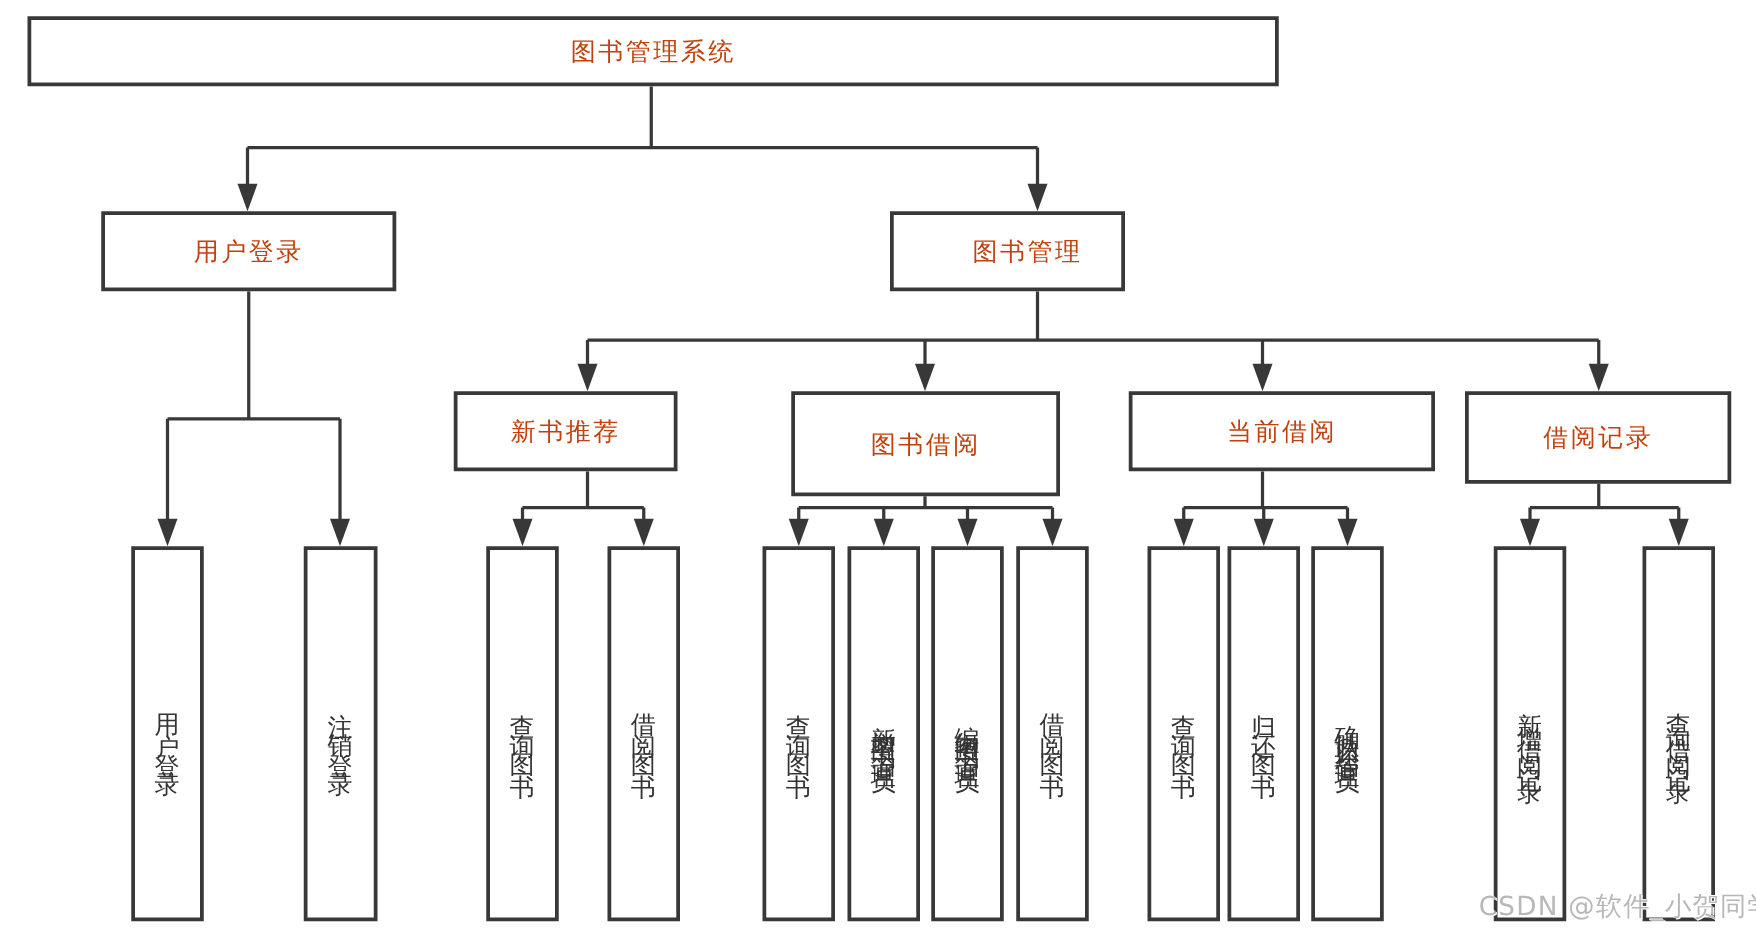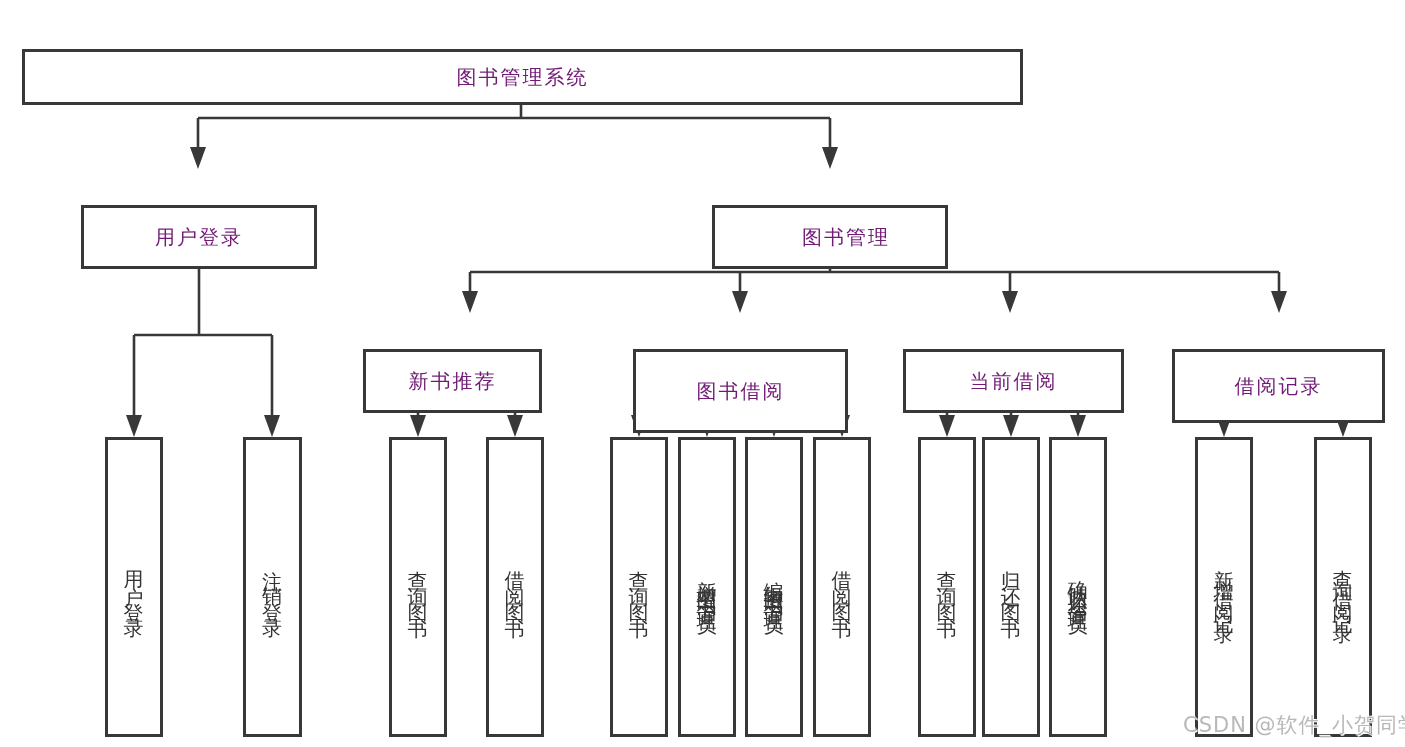--- a/index.html
+++ b/index.html
@@ -24,23 +24,22 @@
   .hbox {
     position: absolute;
     background: #ffffff;
     border: 3px solid #383838;
     box-sizing: border-box;
     display: flex;
     align-items: center;
     justify-content: center;
     font-size: 20px;
     letter-spacing: 2px;
-    color: #701a75;
+    color: #c2410c;
     z-index: 2;
-    margin-top: 36px;
   }
   .vbox {
     position: absolute;
     background: #ffffff;
     border: 3px solid #383838;
     box-sizing: border-box;
     display: flex;
     align-items: center;
     justify-content: center;
     color: #333333;
@@ -113,31 +112,31 @@
     </g>
   </svg>
 
   <div class="hbox" style="left:22px; top:13px; width:1001px; height:56px;">
     <span>图书管理系统</span>
   </div>
 
   <div class="hbox" style="left:81px; top:169px; width:236px; height:64px;">
     <span>用户登录</span>
   </div>
-  <div class="hbox" style="left:712px; top:169px; width:236px; height:64px;padding-left:32px;">
+  <div class="hbox" style="left:712px; top:169px; width:188px; height:64px;padding-left:32px;">
     <span>图书管理</span>
   </div>
 
   <div class="hbox" style="left:363px; top:313px; width:179px; height:64px;">
     <span>新书推荐</span>
   </div>
   <div class="hbox" style="left:633px; top:313px; width:215px; height:84px;">
     <span>图书借阅</span>
   </div>
-  <div class="hbox" style="left:903px; top:313px; width:221px; height:64px;">
+  <div class="hbox" style="left:903px; top:313px; width:245px; height:64px;">
     <span>当前借阅</span>
   </div>
   <div class="hbox" style="left:1172px; top:313px; width:213px; height:74px;">
     <span>借阅记录</span>
   </div>
 
   <div class="vbox ls-wide" style="left:105px; top:437px; width:58px; height:300px;">
     <span class="vlabel">用户登录</span>
   </div>
   <div class="vbox ls-wide" style="left:243px; top:437px; width:59px; height:300px;">

